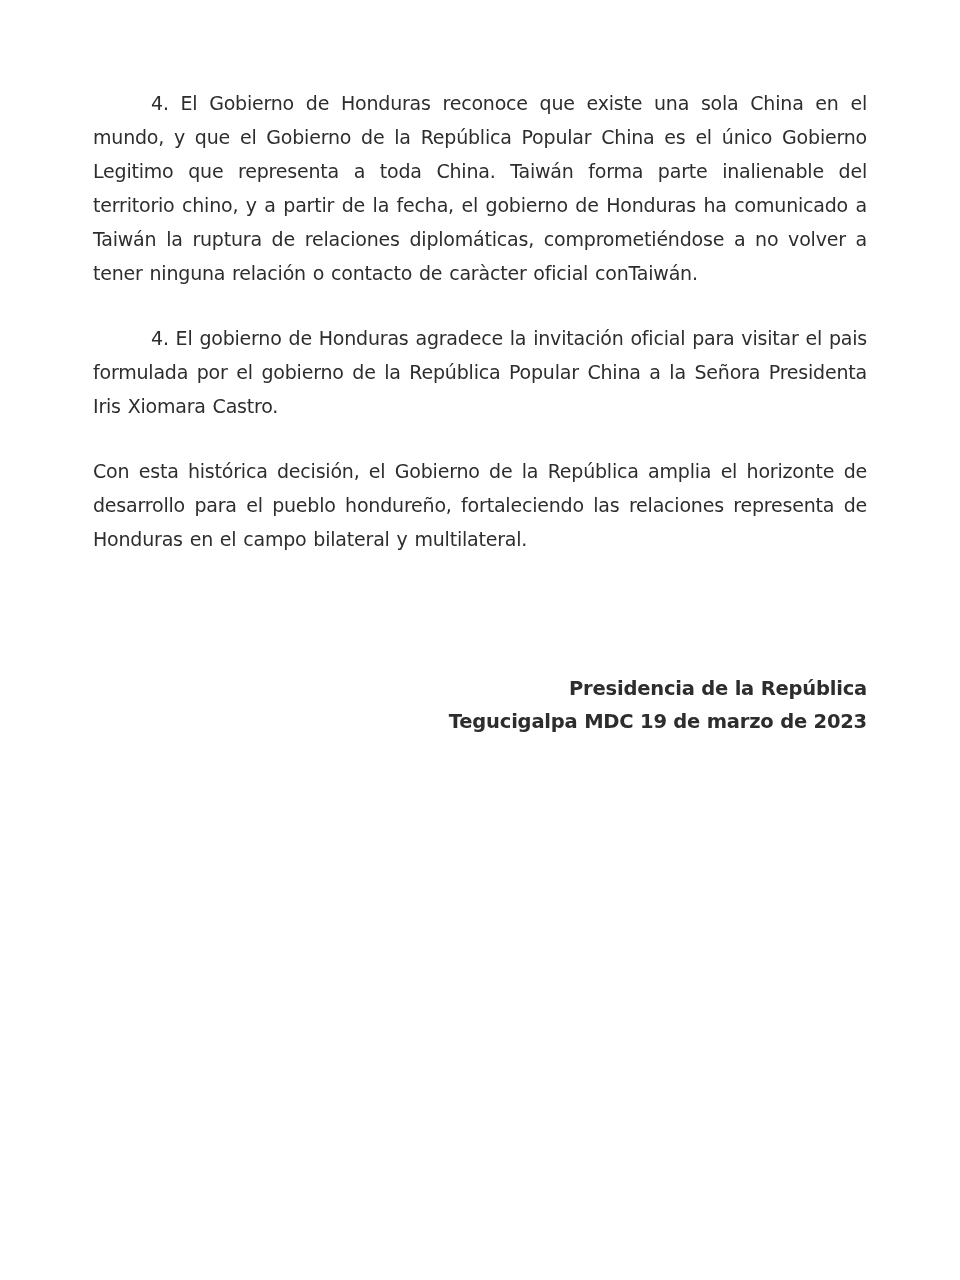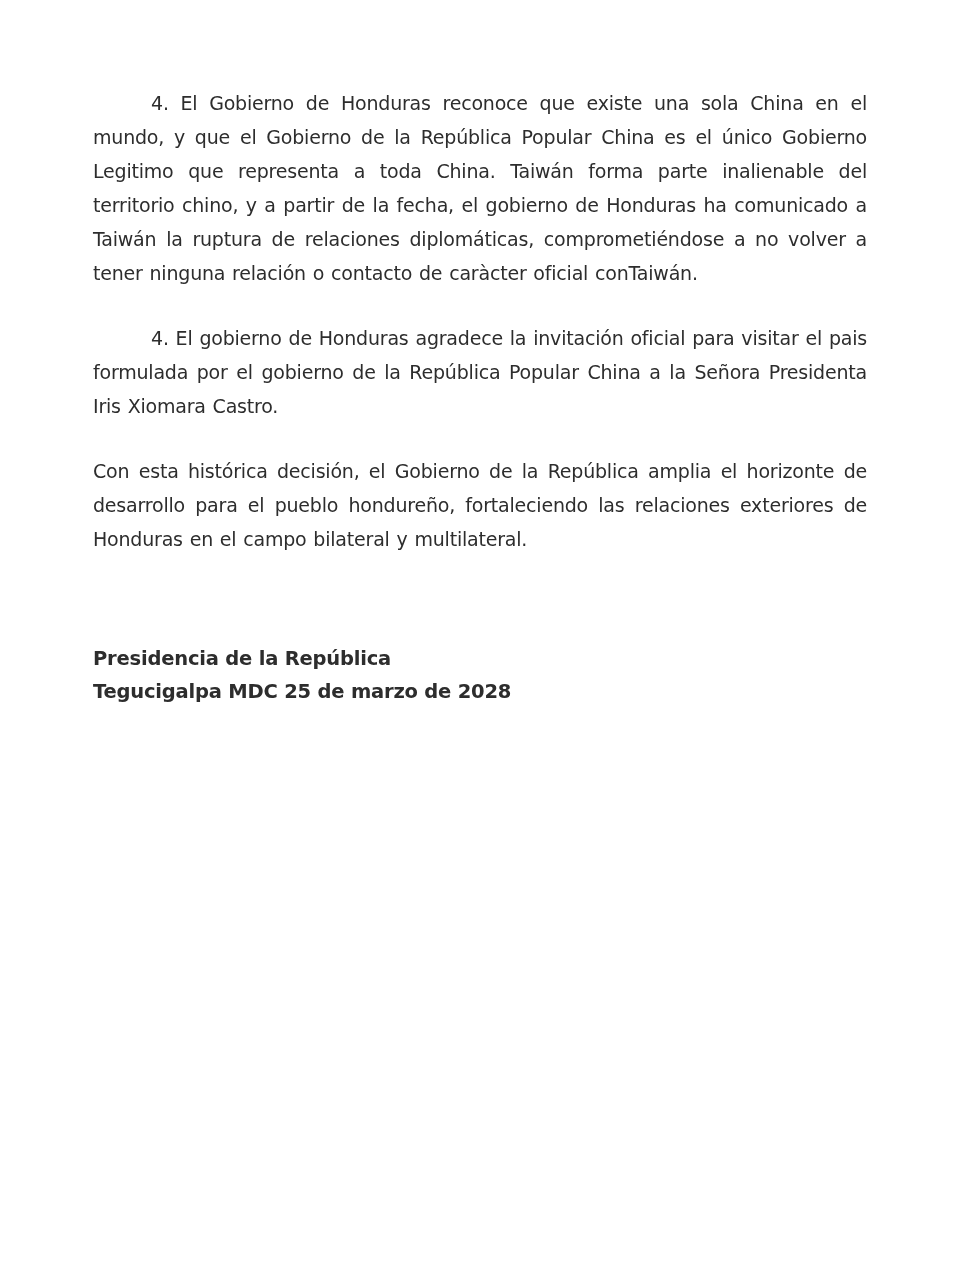--- a/index.html
+++ b/index.html
@@ -28,41 +28,41 @@
     font-size: 19px;
     line-height: 34px;
     text-align: justify;
     letter-spacing: -0.2px;
     word-spacing: 1px;
   }
   .para.indented {
     text-indent: 58px;
   }
   .footer-block {
-    margin-top: 86px;
-    text-align: left;
+    margin-top: 116px;
+    text-align: right;
   }
   .footer-line {
     font-size: 19.5px;
     line-height: 33px;
     font-weight: bold;
     letter-spacing: -0.2px;
   }
 </style>
 </head>
 <body>
 
 <div class="page">
   <div class="content">
 
     <p class="para indented">4. El Gobierno de Honduras reconoce que existe una sola China en el mundo, y que el Gobierno de la República Popular China es el único Gobierno Legitimo que representa a toda China. Taiwán forma parte inalienable del territorio chino, y a partir de la fecha, el gobierno de Honduras ha comunicado a Taiwán la ruptura de relaciones diplomáticas, comprometiéndose a no volver a tener ninguna relación o contacto de caràcter oficial conTaiwán.</p>
 
     <p class="para indented">4. El gobierno de Honduras agradece la invitación oficial para visitar el pais formulada por el gobierno de la República Popular China a la Señora Presidenta Iris Xiomara Castro.</p>
 
-    <p class="para">Con esta histórica decisión, el Gobierno de la República amplia el horizonte de desarrollo para el pueblo hondureño, fortaleciendo las relaciones exteriores de Honduras en el campo bilateral y multilateral.</p>
+    <p class="para">Con esta histórica decisión, el Gobierno de la República amplia el horizonte de desarrollo para el pueblo hondureño, fortaleciendo las relaciones representa de Honduras en el campo bilateral y multilateral.</p>
 
     <div class="footer-block">
       <div class="footer-line">Presidencia de la República</div>
-      <div class="footer-line">Tegucigalpa MDC 25 de marzo de 2028</div>
+      <div class="footer-line">Tegucigalpa MDC 19 de marzo de 2023</div>
     </div>
 
   </div>
 </div>
 
 </body></html>

